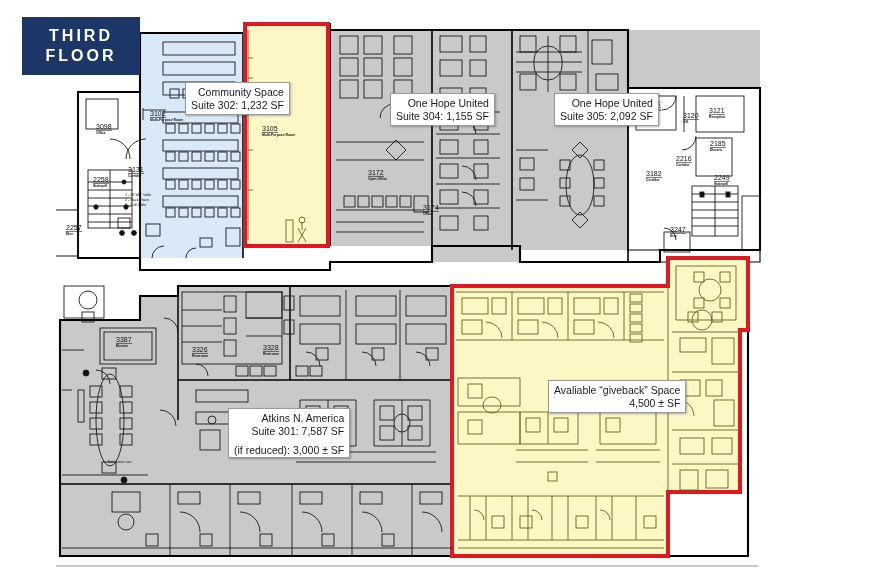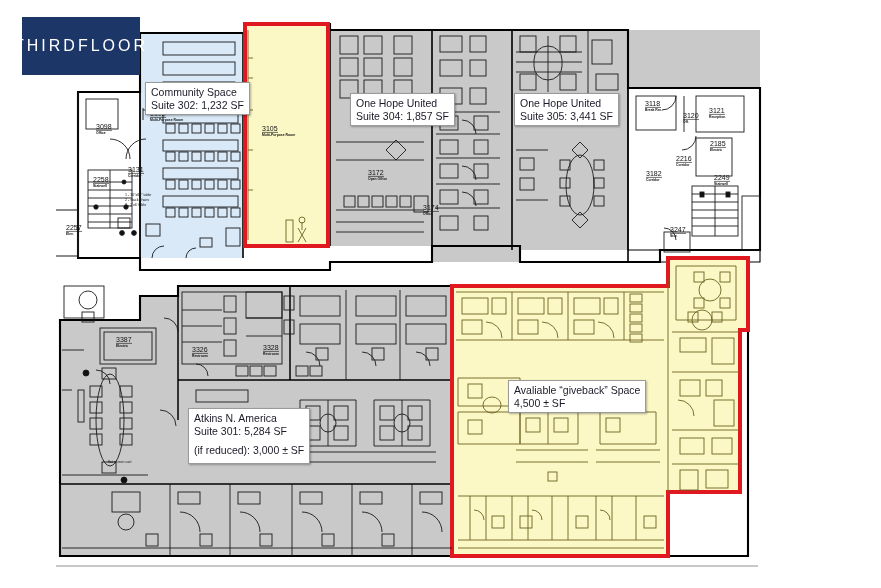--- a/index.html
+++ b/index.html
@@ -4,33 +4,34 @@
 <style>
   html,body{margin:0;padding:0;background:#ffffff;}
   body{width:881px;height:588px;overflow:hidden;
        font-family:"Liberation Sans","DejaVu Sans",sans-serif;}
   #stage{position:relative;width:881px;height:588px;background:#fff;}
 
   
   #floor-banner{
     position:absolute;left:22px;top:17px;width:118px;height:58px;
     background:#1c3668;color:#ffffff;
-    display:flex;flex-direction:row;align-items:center;justify-content:center;
-    letter-spacing:3px;font-size:16px;line-height:20px;font-weight:400;
+    display:flex;flex-direction:column;align-items:center;justify-content:center;
+    letter-spacing:3px;font-size:16px;line-height:20px;font-weight:700;
     z-index:60;
   }
   #floor-banner .l1,#floor-banner .l2{display:block;text-align:center;}
 
   
   .callout{
     position:absolute;background:#ffffff;border:1px solid #9a9a9a;
     color:#1a1a28;font-size:10.5px;line-height:12.5px;
-    padding:3px 5px 3px 5px;text-align:left;z-index:55;
+    padding:3px 5px 3px 5px;text-align:right;z-index:55;
     box-shadow:1px 1px 2px rgba(0,0,0,.30);
     white-space:nowrap;
+    margin-left:40px;
   }
   .callout div{white-space:nowrap;}
 
   
   #plan{position:absolute;left:0;top:0;width:881px;height:588px;}
 
   .wall{stroke:#000;fill:none;}
   .furn{stroke:#1a1a1a;fill:none;stroke-width:.9;}
   .furnY{stroke:#6b6320;fill:none;stroke-width:.9;}
   .gray{fill:#c9c9c9;}
@@ -576,31 +577,31 @@
   </div>
 
   <div class="callout" style="left:145px;top:82px;">
     <div>Community Space</div>
     <div>Suite 302: 1,232 SF</div>
   </div>
 
 
   <div class="callout" style="left:350px;top:93px;">
     <div>One Hope United</div>
-    <div>Suite 304: 1,857 SF</div>
+    <div>Suite 304: 1,155 SF</div>
   </div>
 
   <div class="callout" style="left:514px;top:93px;">
     <div>One Hope United</div>
-    <div>Suite 305: 3,441 SF</div>
+    <div>Suite 305: 2,092 SF</div>
   </div>
 
-  <div class="callout" style="left:188px;top:408px;padding-bottom:6px;">
+  <div class="callout" style="left:188px;top:408px;padding-bottom:0;">
     <div>Atkins N. America</div>
-    <div>Suite 301: 5,284 SF</div>
+    <div>Suite 301: 7,587 SF</div>
     <div style="height:7px;"></div>
     <div>(if reduced): 3,000 ± SF</div>
   </div>
 
   <div class="callout" style="left:508px;top:380px;">
     <div>Avaliable “giveback” Space</div>
     <div>4,500 ± SF</div>
   </div>
 
 </div>

